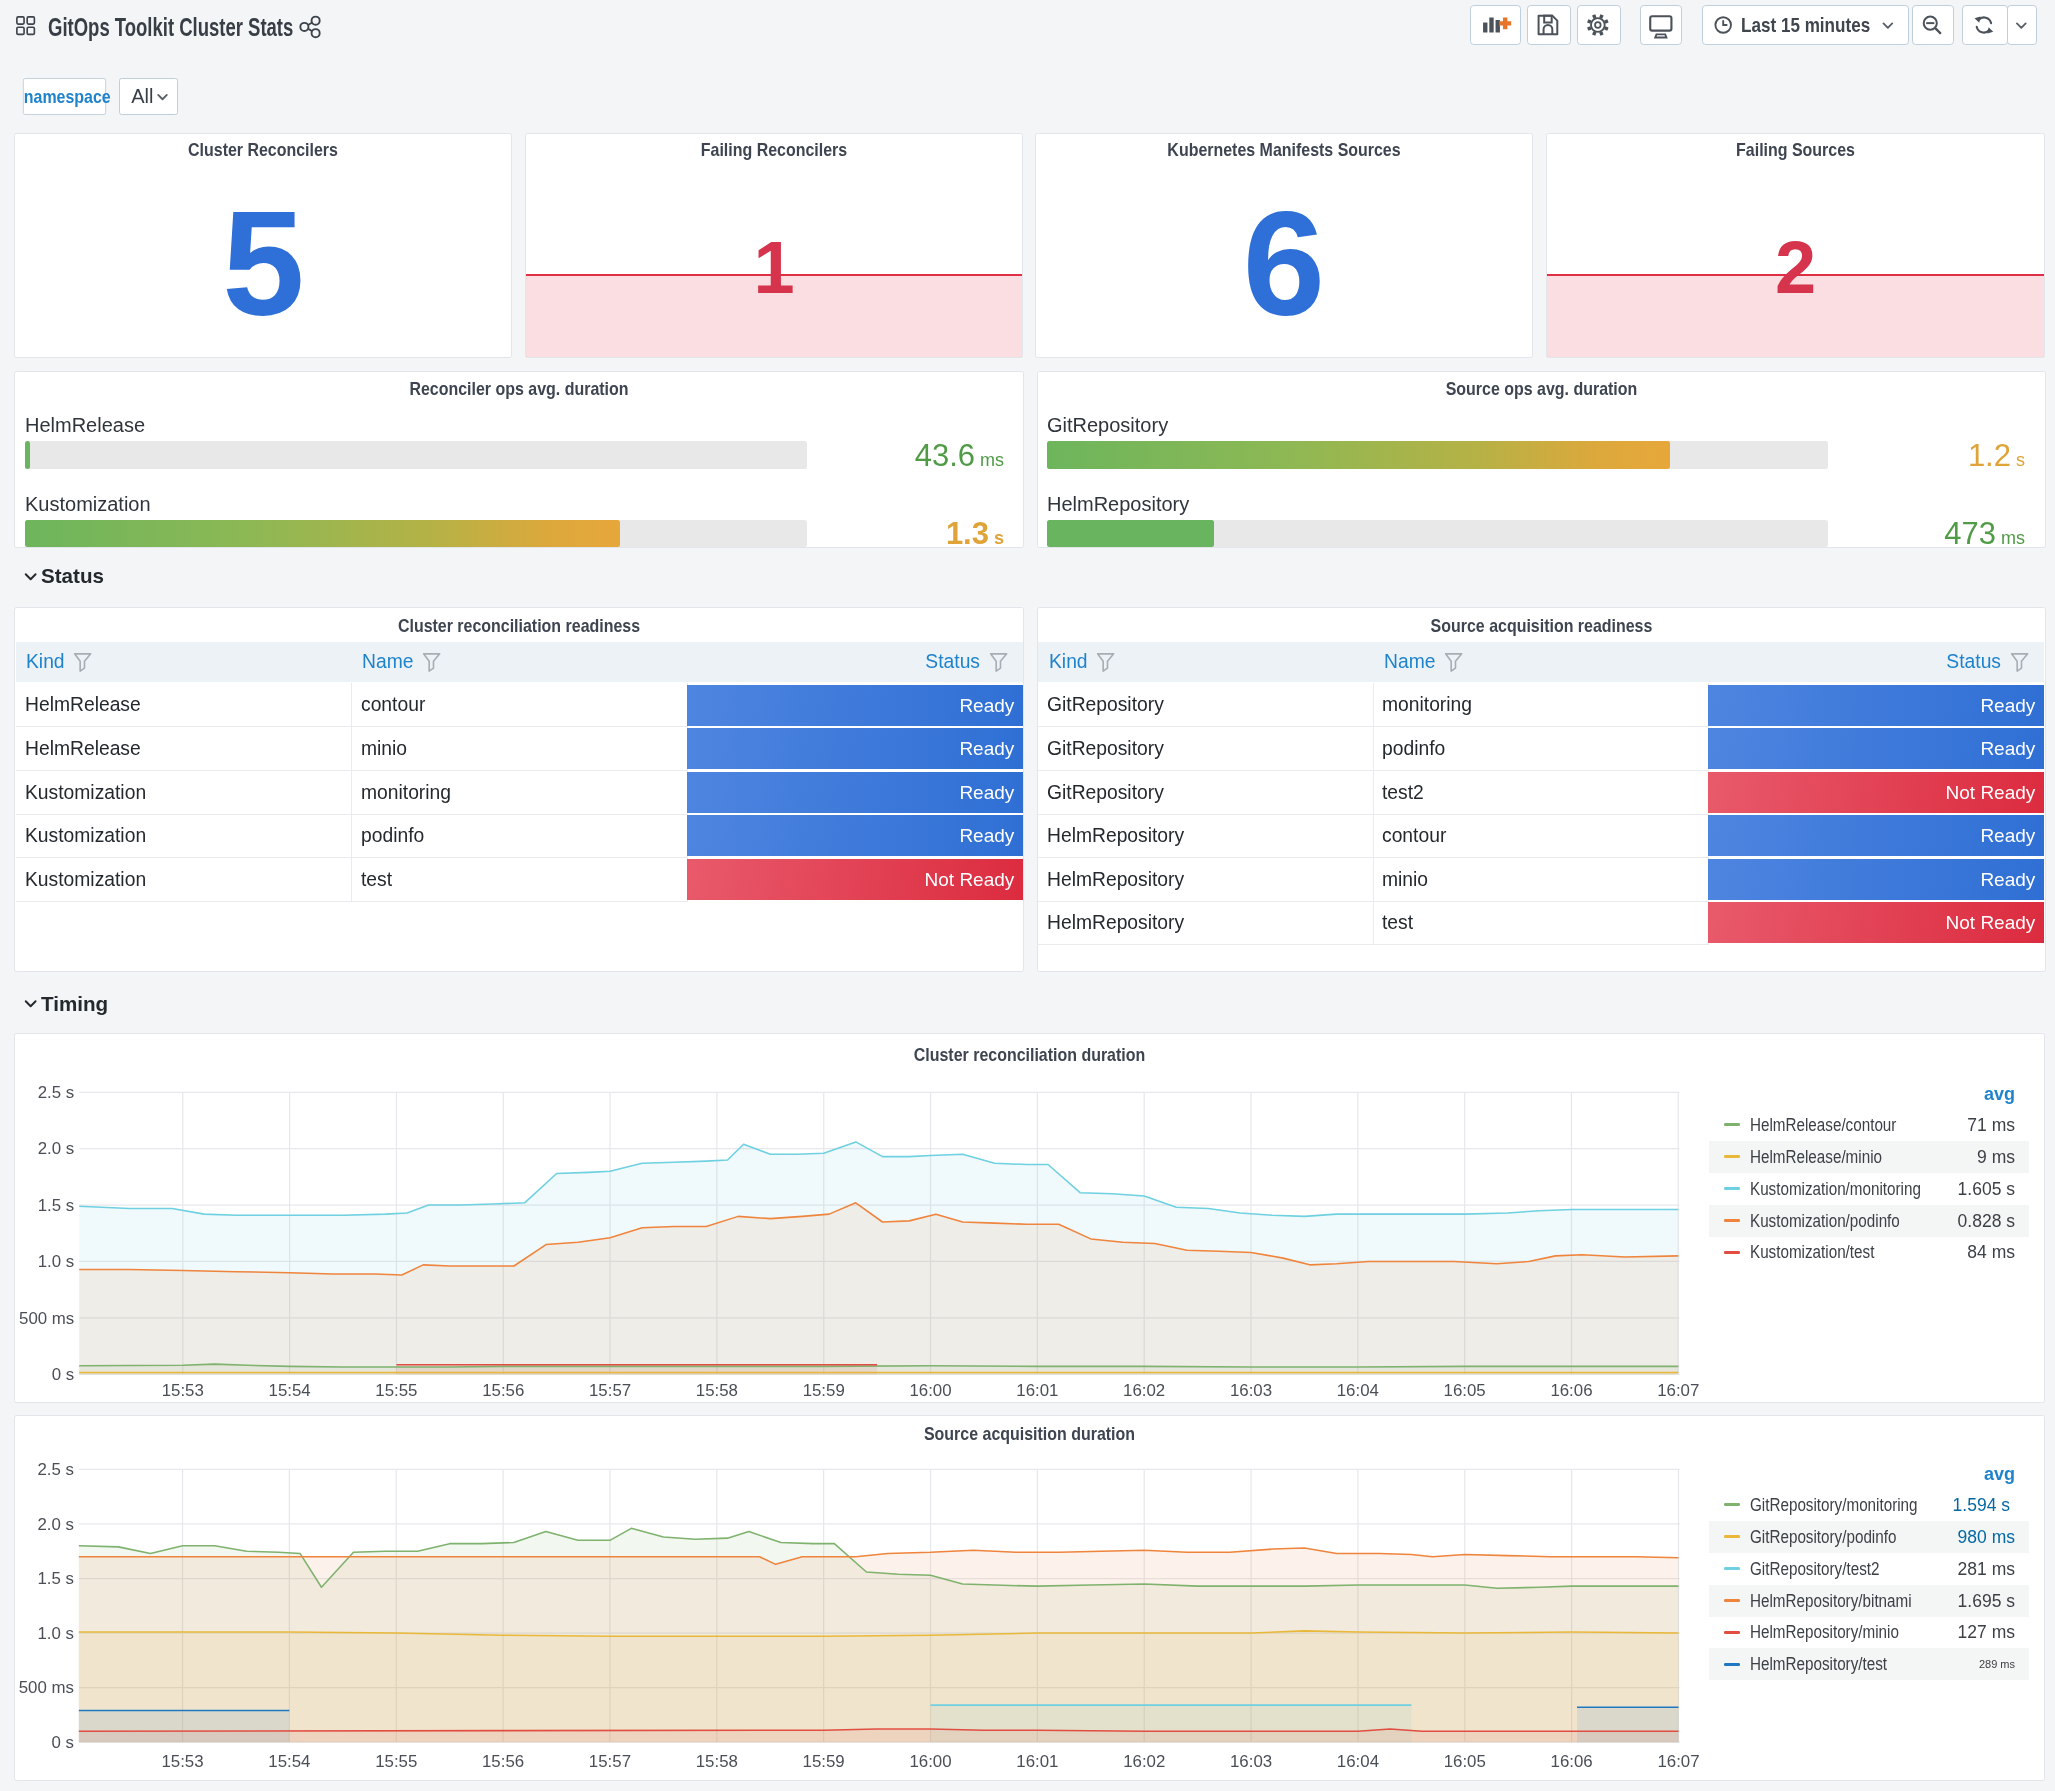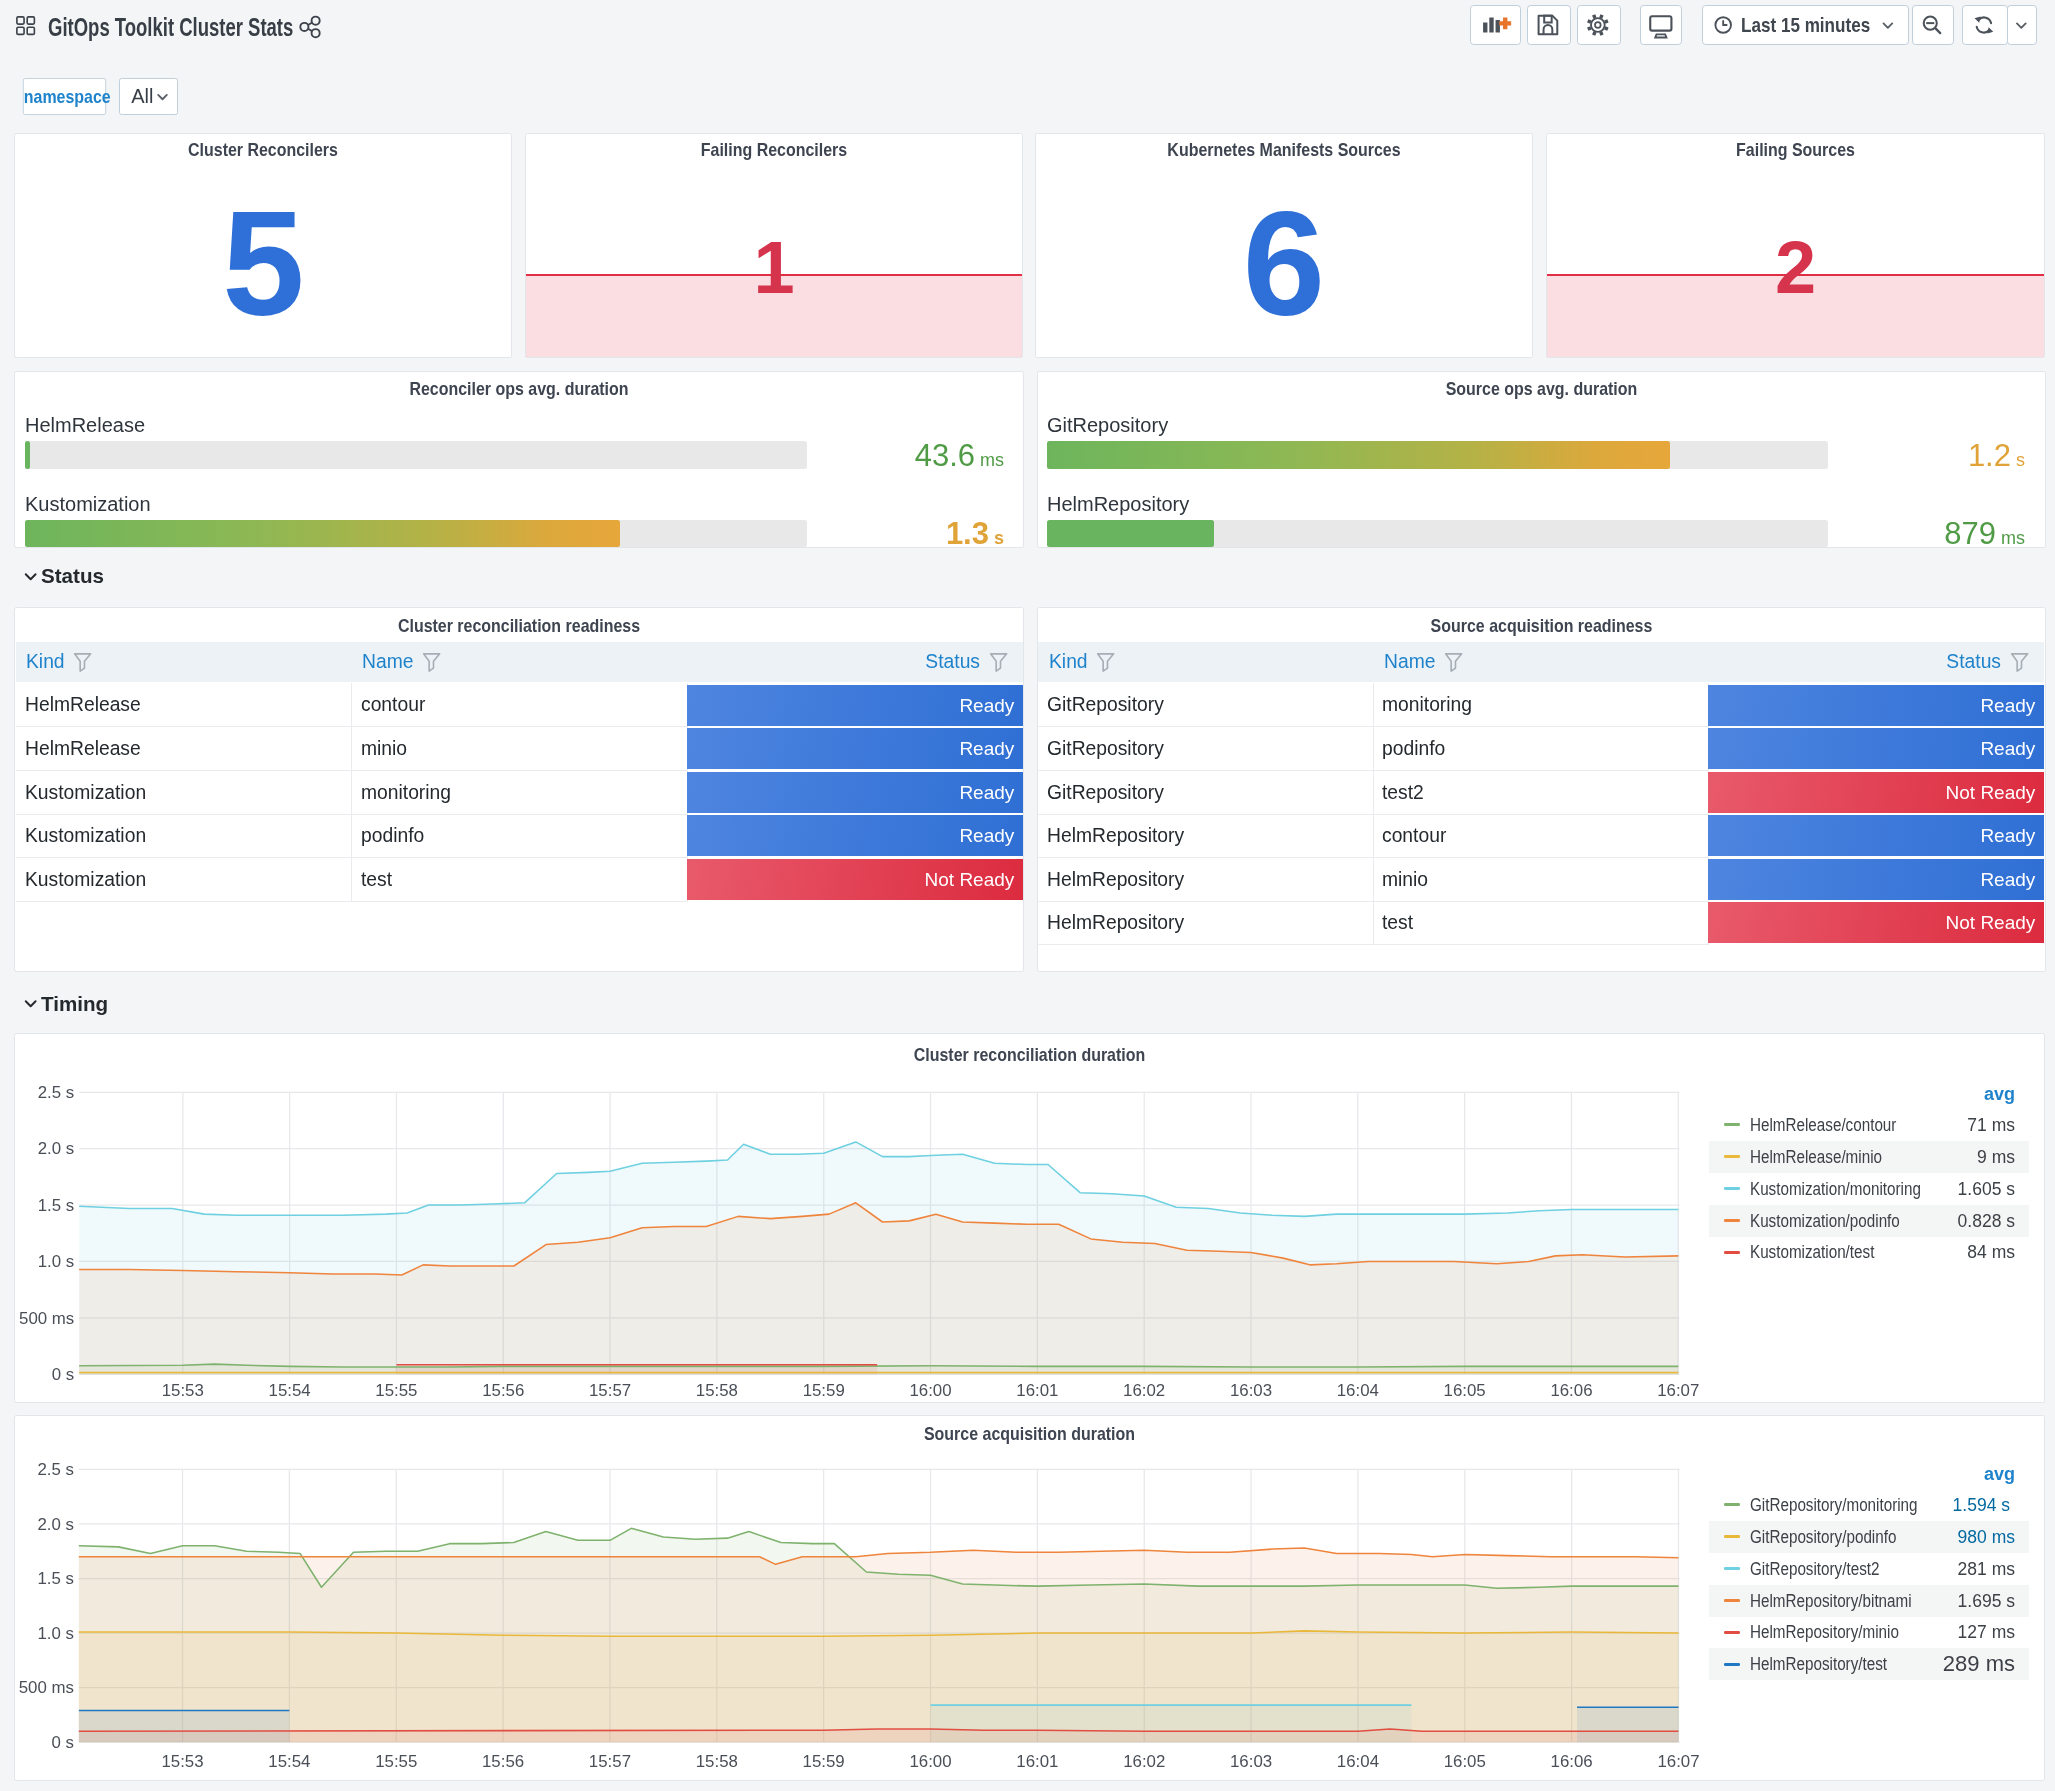--- a/index.html
+++ b/index.html
@@ -93,21 +93,21 @@
 <div class="abs" style="left:692px;top:516px;width:312px;text-align:right;font-size:31px;color:#dfa338;font-weight:bold;"><span>1.3</span><span style="font-size:18px;"> s</span></div>
 <div class="panel" style="left:1037px;top:371px;width:1009px;height:177px;"></div>
 <div class="ptitle" style="left:1037px;top:378px;width:1009px;">Source ops avg. duration</div>
 <div class="abs" style="left:1047px;top:414px;font-size:20px;color:#2f353c;">GitRepository</div>
 <div class="abs" style="left:1047px;top:441px;width:781px;height:28px;background:#e8e8e8;border-radius:2.5px;"></div>
 <div class="abs" style="left:1047px;top:441px;width:623px;height:28px;background:linear-gradient(90deg,#6db55c 0%,#8db854 38%,#b4b246 68%,#dca83c 88%,#e7a73a 100%);border-radius:2.5px;"></div>
 <div class="abs" style="left:1713px;top:438px;width:312px;text-align:right;font-size:31px;color:#dfa338;"><span>1.2</span><span style="font-size:18px;"> s</span></div>
 <div class="abs" style="left:1047px;top:493px;font-size:20px;color:#2f353c;">HelmRepository</div>
 <div class="abs" style="left:1047px;top:520px;width:781px;height:27px;background:#e8e8e8;border-radius:2.5px;"></div>
 <div class="abs" style="left:1047px;top:520px;width:167px;height:27px;background:#69b45f;border-radius:2.5px;"></div>
-<div class="abs" style="left:1713px;top:516px;width:312px;text-align:right;font-size:31px;color:#509b46;"><span>879</span><span style="font-size:18px;"> ms</span></div>
+<div class="abs" style="left:1713px;top:516px;width:312px;text-align:right;font-size:31px;color:#509b46;"><span>473</span><span style="font-size:18px;"> ms</span></div>
 <svg class="abs" style="left:22.5px;top:570px" width="19" height="16" viewBox="0 0 30 26">
     <path d="M 4 7.0 L 12 15.0 L 20 7.0" fill="none" stroke="#24292e" stroke-width="3.2" stroke-linecap="round" stroke-linejoin="round"></path>
   </svg>
 <div class="abs" style="left:41px;top:564px;font-size:20.6px;font-weight:bold;color:#24292e;">Status</div>
 <svg class="abs" style="left:22.5px;top:997px" width="19" height="16" viewBox="0 0 30 26">
     <path d="M 4 7.0 L 12 15.0 L 20 7.0" fill="none" stroke="#24292e" stroke-width="3.2" stroke-linecap="round" stroke-linejoin="round"></path>
   </svg>
 <div class="abs" style="left:41px;top:992px;font-size:20.6px;font-weight:bold;color:#24292e;">Timing</div>
 <div class="panel" style="left:14.4px;top:607px;width:1010px;height:365px;"></div>
 <div class="ptitle" style="left:14.4px;top:615px;width:1010px;">Cluster reconciliation readiness</div>
@@ -353,13 +353,13 @@
 <div style="position:absolute;left:1724px;top:1599px;width:15.6px;height:2.5px;border-radius:1.2px;background:#EF843C;"></div>
 <div style="position:absolute;left:1750px;top:1585px;height:32px;line-height:32px;font-size:17.5px;color:#3c4147;transform:scaleX(0.87);transform-origin:left center;white-space:nowrap;">HelmRepository/bitnami</div>
 <div style="position:absolute;left:1890px;top:1585px;width:125px;height:32px;line-height:32px;text-align:right;font-size:17.5px;color:#3c4147;">1.695 s</div>
 <div style="position:absolute;left:1709px;top:1616px;width:320px;height:32px;"></div>
 <div style="position:absolute;left:1724px;top:1631px;width:15.6px;height:2.5px;border-radius:1.2px;background:#E24D42;"></div>
 <div style="position:absolute;left:1750px;top:1616px;height:32px;line-height:32px;font-size:17.5px;color:#3c4147;transform:scaleX(0.87);transform-origin:left center;white-space:nowrap;">HelmRepository/minio</div>
 <div style="position:absolute;left:1890px;top:1616px;width:125px;height:32px;line-height:32px;text-align:right;font-size:17.5px;color:#3c4147;">127 ms</div>
 <div style="position:absolute;left:1709px;top:1648px;width:320px;height:32px;background:#f4f5f5;"></div>
 <div style="position:absolute;left:1724px;top:1663px;width:15.6px;height:2.5px;border-radius:1.2px;background:#1F78C1;"></div>
 <div style="position:absolute;left:1750px;top:1648px;height:32px;line-height:32px;font-size:17.5px;color:#3c4147;transform:scaleX(0.87);transform-origin:left center;white-space:nowrap;">HelmRepository/test</div>
-<div style="position:absolute;left:1890px;top:1648px;width:125px;height:32px;line-height:32px;text-align:right;font-size:22px;color:#3c4147;">289 ms</div>
+<div style="position:absolute;left:1890px;top:1648px;width:125px;height:32px;line-height:32px;text-align:right;font-size:11px;color:#3c4147;">289 ms</div>
 
 </body></html>

